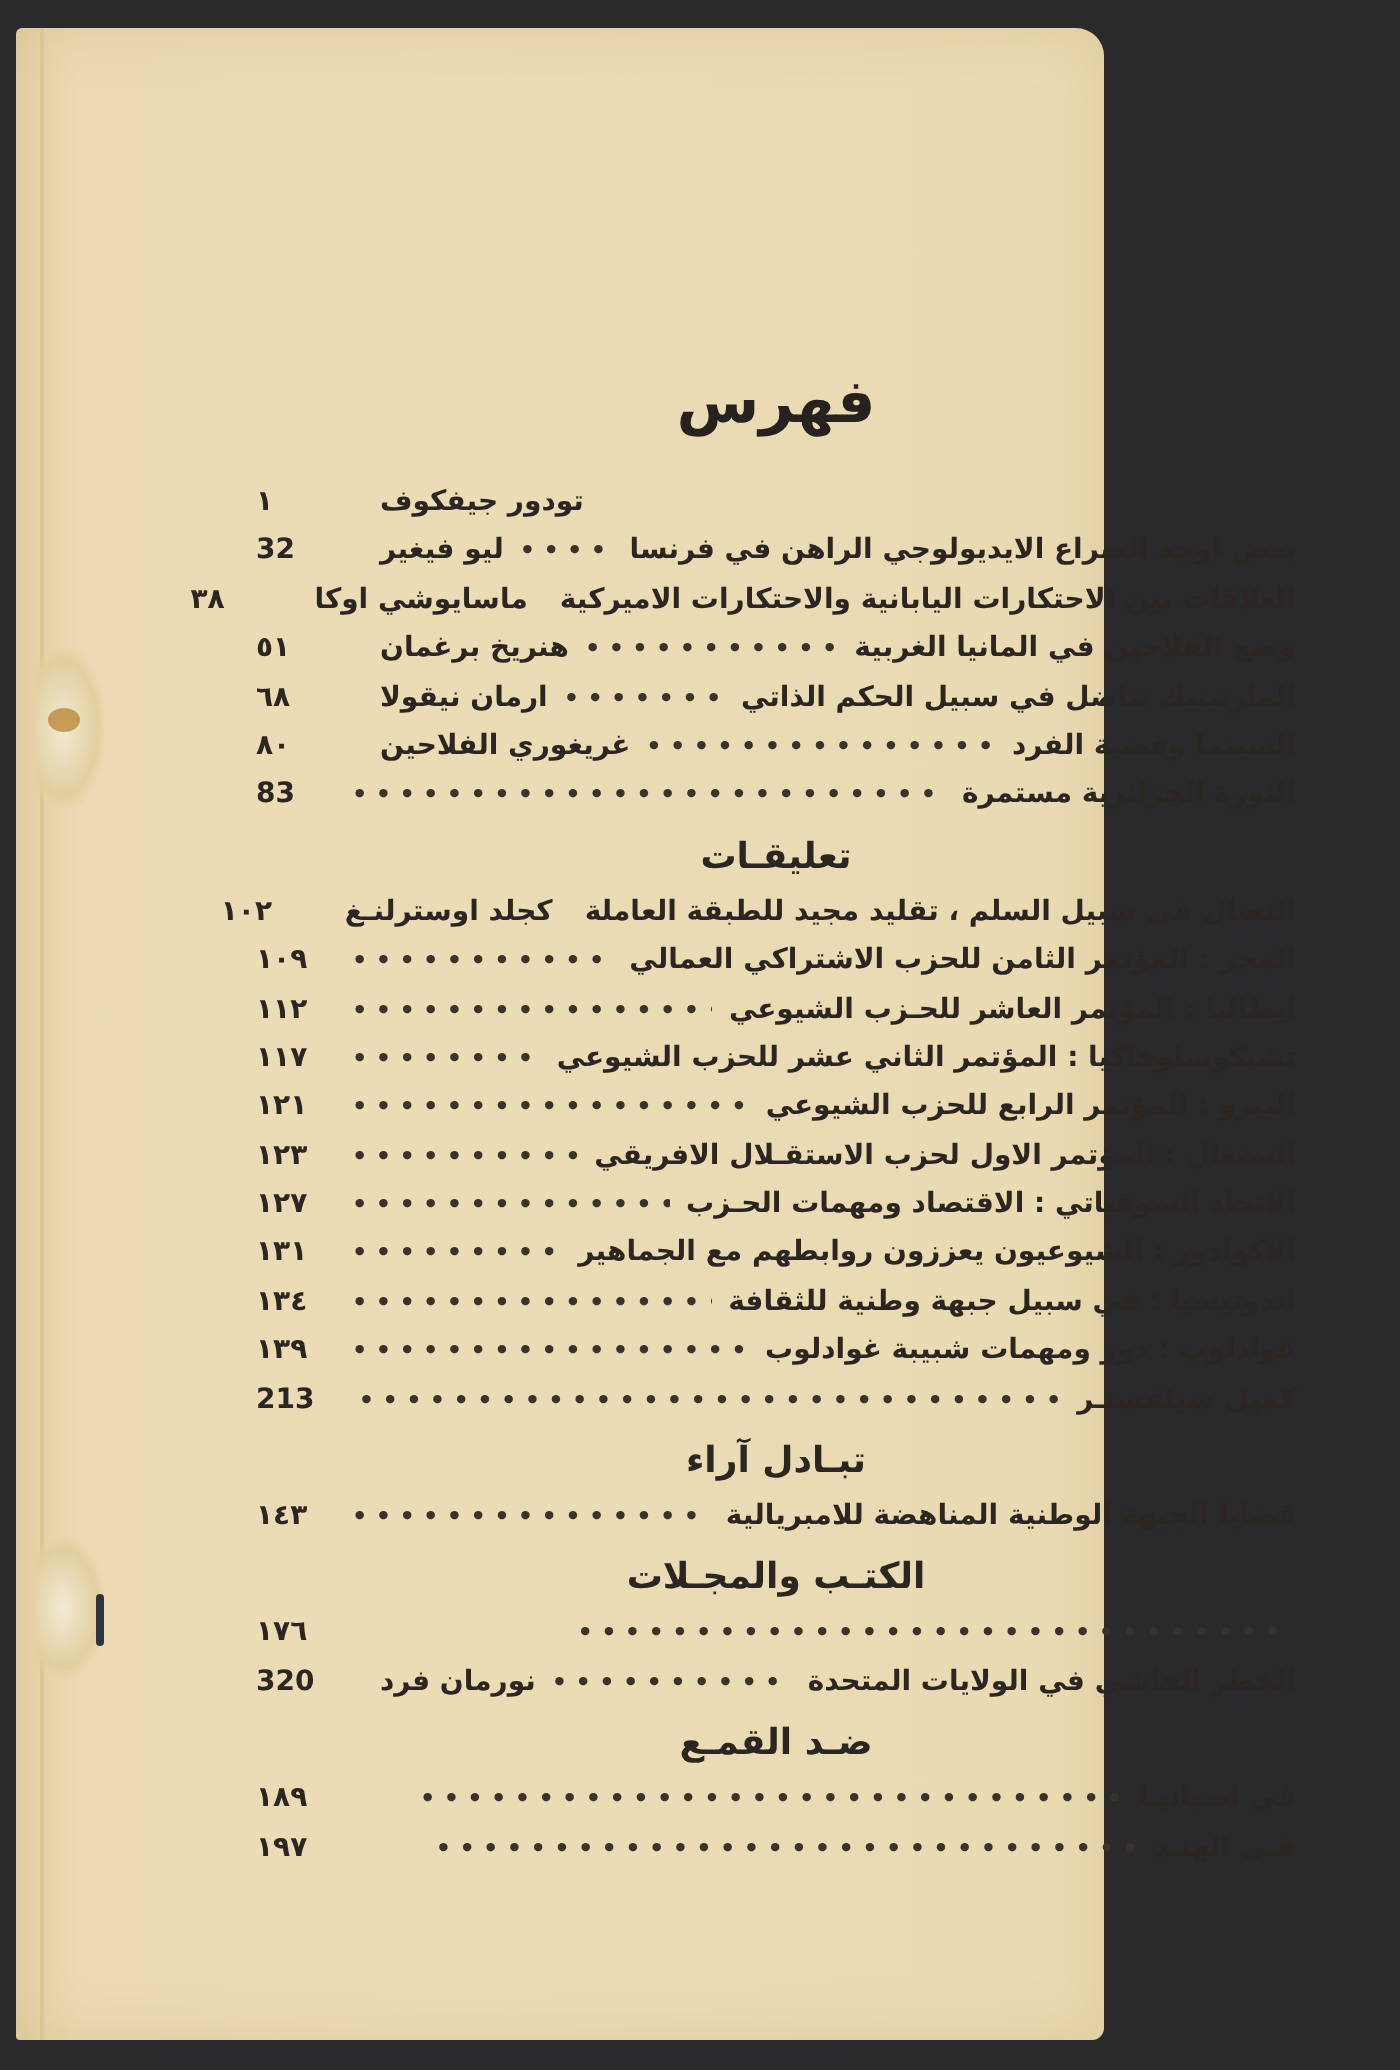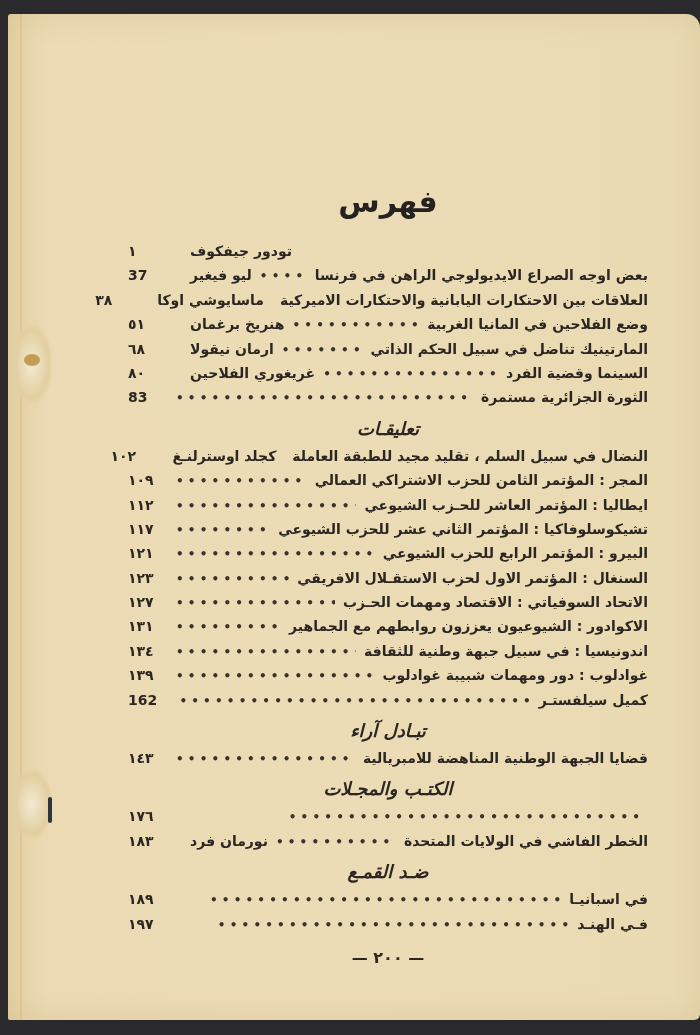--- a/index.html
+++ b/index.html
@@ -4,21 +4,21 @@
 <style>
   html, body { margin: 0; padding: 0; }
   body {
     width: 700px; height: 1035px; overflow: hidden;
     background: #2a2a2c;
     position: relative;
     font-family: "DejaVu Sans", sans-serif;
   }
   .page {
     position: absolute; left: 8px; top: 14px;
-    width: 692px; height: 1006px;
+    width: 544px; height: 1006px;
     background: linear-gradient(90deg, #e6d4a8 0%, #ebdab3 6%, #ecdcb6 40%, #eadab2 100%);
     border-radius: 3px 14px 6px 2px;
     box-shadow: inset 0 0 30px rgba(160,130,70,0.18);
   }
   .spine {
     position: absolute; left: 12px; top: 0; bottom: 0; width: 2px;
     background: #d8c08a; opacity: 0.7;
   }
   .tear {
     position: absolute; left: 10px; width: 34px;
@@ -52,21 +52,21 @@
     letter-spacing: 0; color: #3a332c; font-size: 12px;
     direction: ltr; text-align: right;
   }
   .row .author { flex: 0 0 auto; margin-left: 22px; }
   .row .pg {
     flex: 0 0 40px; text-align: left; direction: ltr;
     font-family: "DejaVu Sans", sans-serif;
   }
   .section {
     text-align: center; font-size: 18px; font-weight: bold;
-    height: 26px; line-height: 26px; margin: 2px 0 6px 0; font-style: italic;
+    height: 26px; line-height: 26px; margin: 2px 0 6px 0;
   }
   .footer {
     text-align: center; font-size: 16px; font-weight: bold;
     margin-top: 8px; direction: ltr;
   }
 </style>
 </head>
 <body>
 
 <div class="page">
@@ -79,21 +79,21 @@
     <div id="toc">
         <div class="row">
           <span class="dots"></span>
           <span class="author">تودور جيفكوف</span>
           <span class="pg">١</span>
         </div>
         <div class="row">
           <span class="ttl">بعض اوجه الصراع الايديولوجي الراهن في فرنسا</span>
           <span class="dots">•     •     •     •     •     •     •     •     •     •     •     •     •     •     •     •     •     •     •     •     •     •     •     •     •     •     •     •     •     •     </span>
           <span class="author">ليو فيغير</span>
-          <span class="pg">37</span>
+          <span class="pg">32</span>
         </div>
         <div class="row">
           <span class="ttl">العلاقات بين الاحتكارات اليابانية والاحتكارات الاميركية</span>
           <span class="dots"></span>
           <span class="author">ماسايوشي اوكا</span>
           <span class="pg">٣٨</span>
         </div>
         <div class="row">
           <span class="ttl">وضع الفلاحين في المانيا الغربية</span>
           <span class="dots">•     •     •     •     •     •     •     •     •     •     •     •     •     •     •     •     •     •     •     •     •     •     •     •     •     •     •     •     •     •     </span>
@@ -165,46 +165,45 @@
           <span class="pg">١٣٤</span>
         </div>
         <div class="row">
           <span class="ttl">غوادلوب : دور ومهمات شبيبة غوادلوب</span>
           <span class="dots">•     •     •     •     •     •     •     •     •     •     •     •     •     •     •     •     •     •     •     •     •     •     •     •     •     •     •     •     •     •     </span>
           <span class="pg">١٣٩</span>
         </div>
         <div class="row">
           <span class="ttl">كميل سيلفستـر</span>
           <span class="dots">•     •     •     •     •     •     •     •     •     •     •     •     •     •     •     •     •     •     •     •     •     •     •     •     •     •     •     •     •     •     </span>
-          <span class="pg">162</span>
+          <span class="pg">213</span>
         </div>
         <div class="section">تبـادل آراء</div>
         <div class="row">
           <span class="ttl">قضايا الجبهة الوطنية المناهضة للامبريالية</span>
           <span class="dots">•     •     •     •     •     •     •     •     •     •     •     •     •     •     •     •     •     •     •     •     •     •     •     •     •     •     •     •     •     •     </span>
           <span class="pg">١٤٣</span>
         </div>
         <div class="section">الكتـب والمجـلات</div>
         <div class="row">
           <span class="dots">•     •     •     •     •     •     •     •     •     •     •     •     •     •     •     •     •     •     •     •     •     •     •     •     •     •     •     •     •     •     </span>
           <span class="pg">١٧٦</span>
         </div>
         <div class="row">
           <span class="ttl">الخطر الفاشي في الولايات المتحدة</span>
           <span class="dots">•     •     •     •     •     •     •     •     •     •     •     •     •     •     •     •     •     •     •     •     •     •     •     •     •     •     •     •     •     •     </span>
           <span class="author">نورمان فرد</span>
-          <span class="pg">١٨٣</span>
+          <span class="pg">320</span>
         </div>
         <div class="section">ضـد القمـع</div>
         <div class="row">
           <span class="ttl">في اسبانيـا</span>
           <span class="dots">•     •     •     •     •     •     •     •     •     •     •     •     •     •     •     •     •     •     •     •     •     •     •     •     •     •     •     •     •     •     </span>
           <span class="pg">١٨٩</span>
         </div>
         <div class="row">
           <span class="ttl">فـي الهنـد</span>
           <span class="dots">•     •     •     •     •     •     •     •     •     •     •     •     •     •     •     •     •     •     •     •     •     •     •     •     •     •     •     •     •     •     </span>
           <span class="pg">١٩٧</span>
         </div>
       </div>
-    <div class="footer">— ٢٠٠ —</div>
   </div>
 </div>
 
 </body></html>

